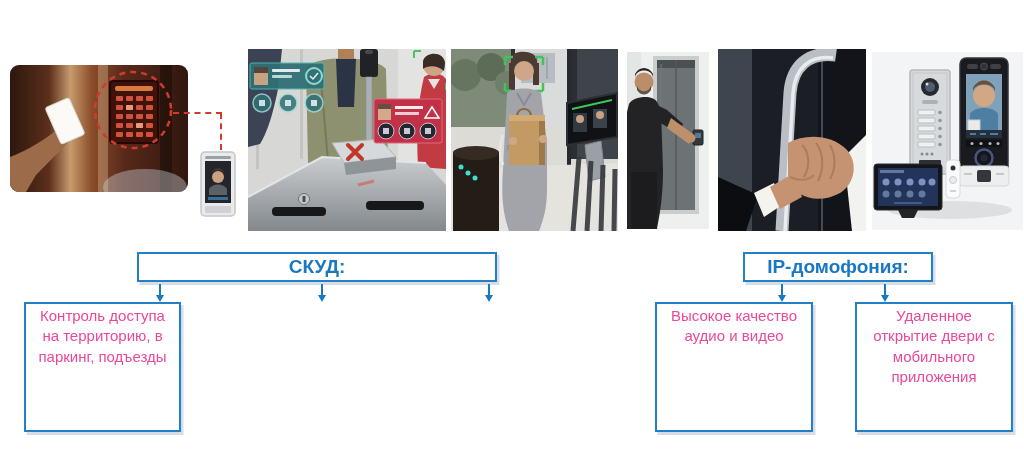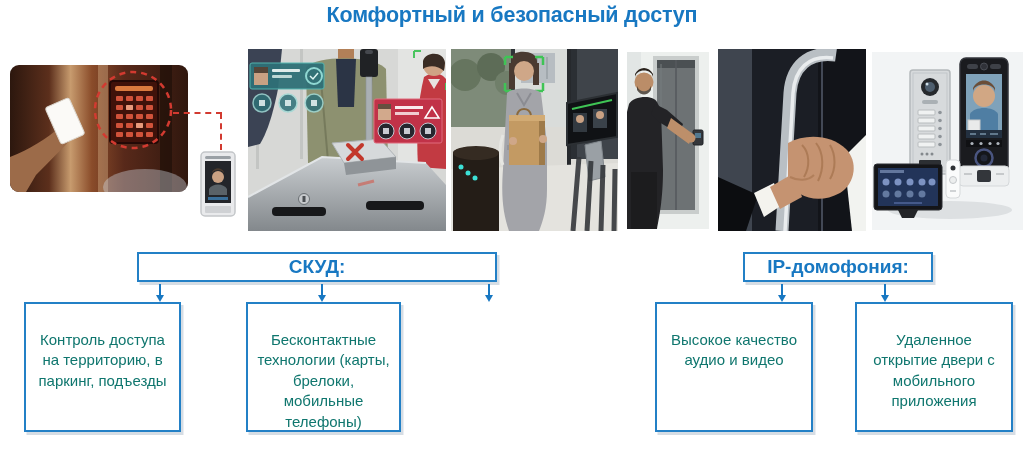--- a/index.html
+++ b/index.html
@@ -15,32 +15,31 @@
   .dash-v{position:absolute;left:220px;top:113px;width:0;height:37px;
           border-left:2.5px dashed #D23A30;}
   .gbox{position:absolute;top:252px;height:30px;box-sizing:border-box;
         border:2px solid #2380C6;background:#fff;
         box-shadow:2.5px 3px 0 rgba(165,180,195,.45);
         display:flex;align-items:center;justify-content:center;
         font-weight:bold;font-size:19px;color:#1878C2;}
   .bbox{position:absolute;top:302px;height:130px;box-sizing:border-box;
         border:2px solid #2380C6;background:#fff;
         box-shadow:2.5px 3px 0 rgba(165,180,195,.45);
-        padding:26px 5px 0;text-align:center;
-        font-size:15px;line-height:1.36;color:#0f766e;}
+        padding:2px 5px 0;text-align:center;
+        font-size:15px;line-height:1.36;color:#ec4899;}
   .arrow{position:absolute;top:284px;width:2px;height:11px;background:#1878C2;}
   .arrow::after{content:"";position:absolute;top:11px;left:-3.5px;width:0;height:0;
         border:4.5px solid transparent;border-top:7px solid #1878C2;}
 </style>
 </head>
 <body>
 
 <div class="stage">
 
-  <div class="title">Комфортный и безопасный доступ</div>
 
   <div class="photo" style="left:10px;top:65px;width:178px;height:127px;border-radius:9px;">
     <svg viewBox="0 0 178 127">
       <defs>
         <linearGradient id="wood" x1="0" y1="0" x2="1" y2="0">
           <stop offset="0" stop-color="#2c170e"></stop>
             <stop offset="0.22" stop-color="#5c2f1c"></stop>
           <stop offset="0.34" stop-color="#c79b6e"></stop>
             <stop offset="0.46" stop-color="#8a4c2a"></stop>
           <stop offset="0.64" stop-color="#58291a"></stop>
@@ -361,17 +360,16 @@
     <span>СКУД:</span>
   </div>
 
   <div class="arrow" style="left:159px;"></div>
   <div class="arrow" style="left:321px;"></div>
   <div class="arrow" style="left:488px;"></div>
   <div class="arrow" style="left:781px;"></div>
   <div class="arrow" style="left:884px;"></div>
 
   <div class="bbox" style="left:24px;width:157px;">Контроль доступа на территорию, в паркинг, подъезды</div>
-  <div class="bbox" style="left:246px;width:155px;">Бесконтактные технологии (карты, брелоки, мобильные телефоны)</div>
   <div class="bbox" style="left:855px;width:158px;">Удаленное открытие двери с мобильного приложения</div>
   <div class="bbox" style="left:655px;width:158px;">Высокое качество аудио и видео</div>
 
 </div>
 
 </body></html>

